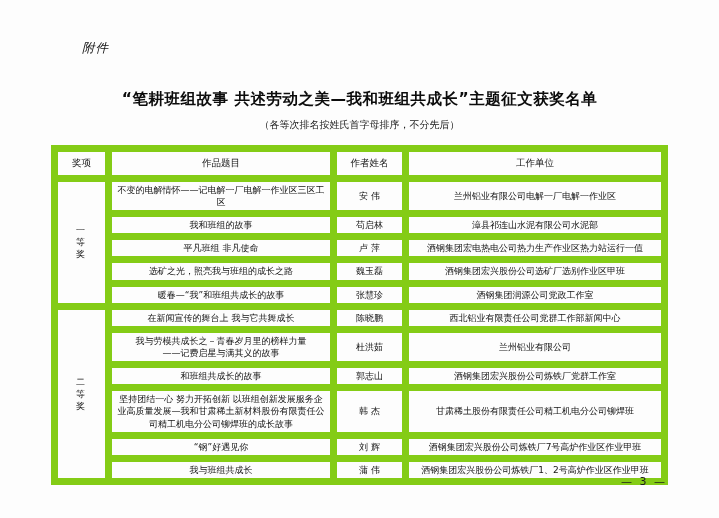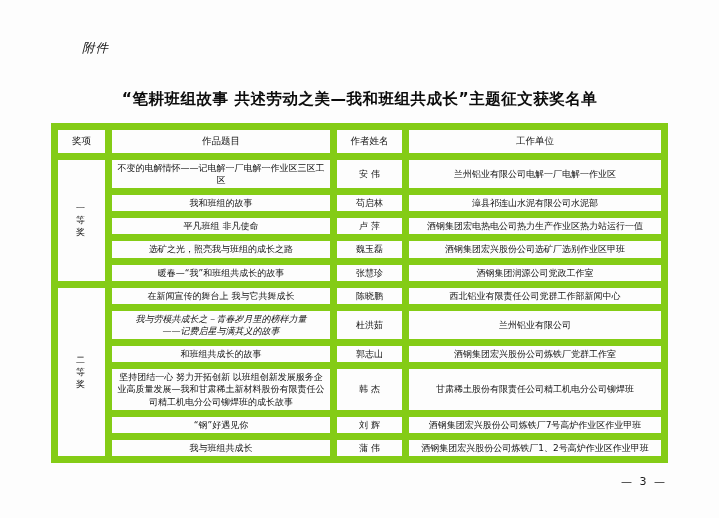--- a/index.html
+++ b/index.html
@@ -93,20 +93,21 @@
   }
 </style>
 </head>
 <body>
 
 <div class="page">
 
   <div class="attachment-label">附件</div>
 
   <div class="doc-title">“笔耕班组故事 共述劳动之美—我和班组共成长”主题征文获奖名单</div>
+  <div class="doc-subtitle">（各等次排名按姓氏首字母排序，不分先后）</div>
 
   <table class="award-table">
     <colgroup>
       <col class="col-award">
       <col class="col-title">
       <col class="col-author">
       <col class="col-unit">
     </colgroup>
     <thead>
       <tr>
@@ -153,21 +154,21 @@
         <td class="award-cell" rowspan="6">
           <span>二</span>
           <span>等</span>
           <span>奖</span>
         </td>
         <td class="title-cell">在新闻宣传的舞台上 我与它共舞成长</td>
         <td>陈晓鹏</td>
         <td class="unit-cell">西北铝业有限责任公司党群工作部新闻中心</td>
       </tr>
       <tr>
-        <td class="title-cell" style="white-space: pre-line; font-style: italic;">我与劳模共成长之－青春岁月里的榜样力量
+        <td class="title-cell" style="white-space: pre-line;">我与劳模共成长之－青春岁月里的榜样力量
 ——记费启星与满其义的故事</td>
         <td>杜洪茹</td>
         <td class="unit-cell">兰州铝业有限公司</td>
       </tr>
       <tr>
         <td class="title-cell">和班组共成长的故事</td>
         <td>郭志山</td>
         <td class="unit-cell">酒钢集团宏兴股份公司炼铁厂党群工作室</td>
       </tr>
       <tr>

